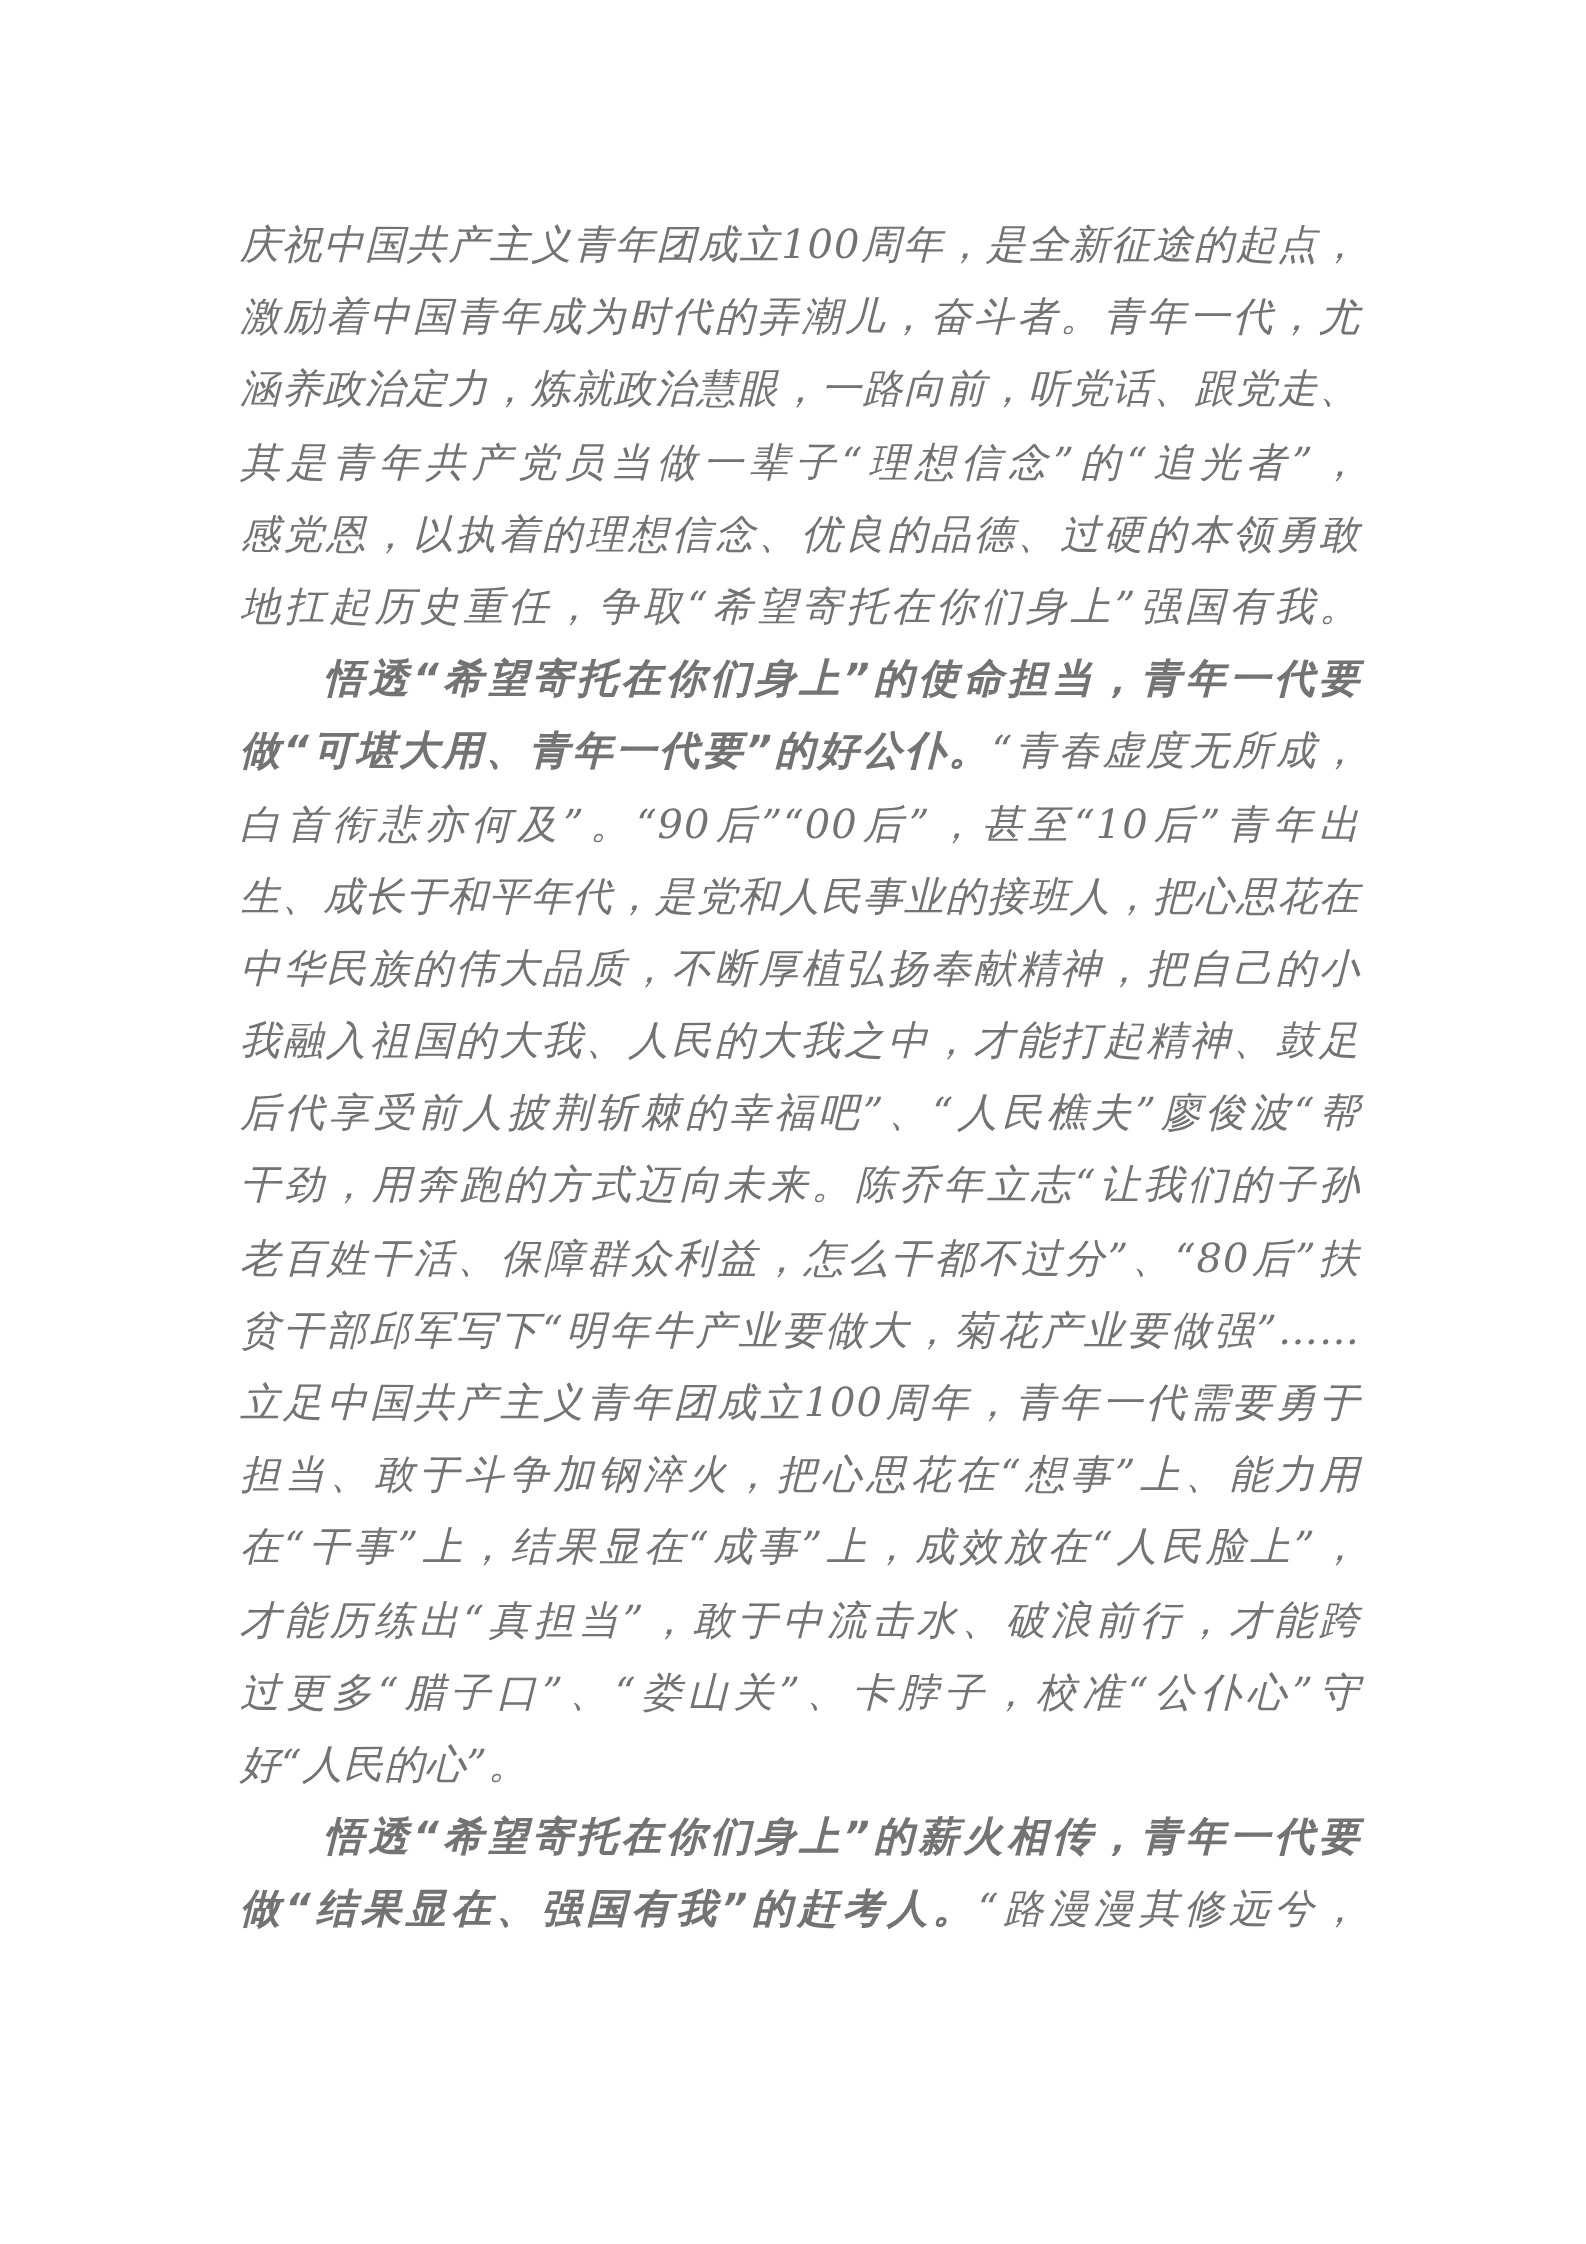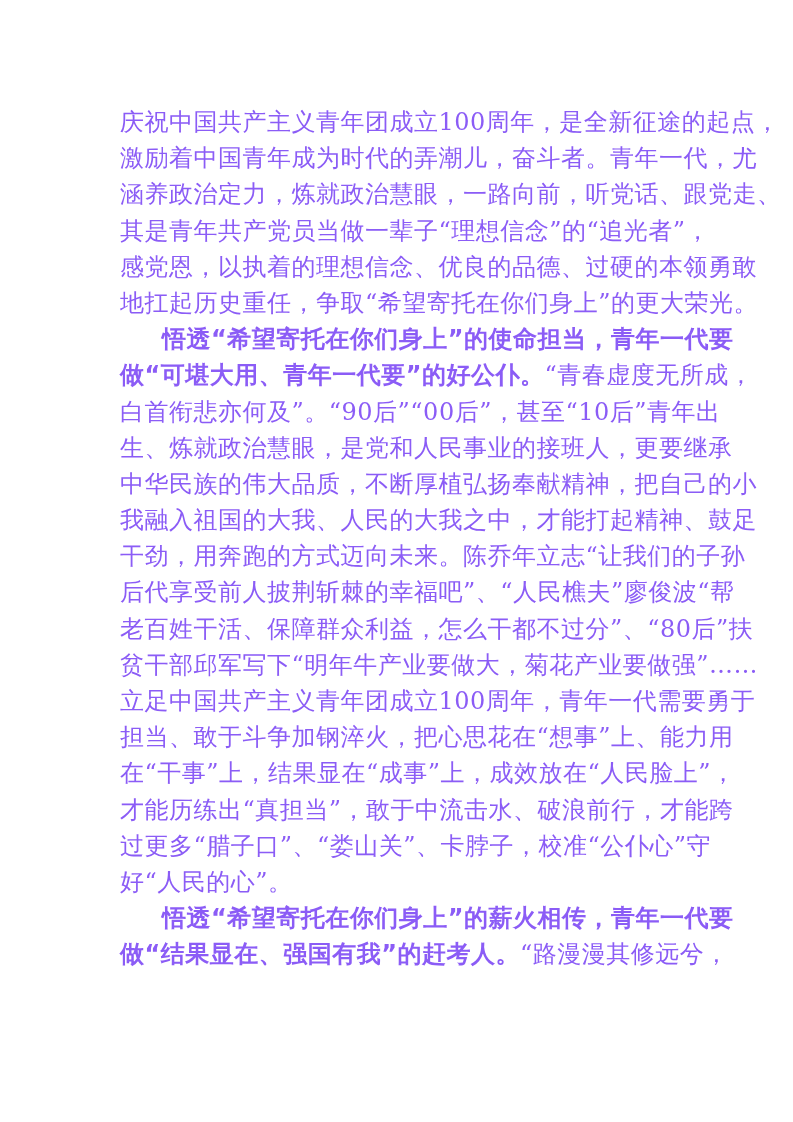--- a/index.html
+++ b/index.html
@@ -3,21 +3,21 @@
 <meta charset="utf-8">
 <style>
   html, body { margin: 0; padding: 0; background: #ffffff; }
   body { width: 793px; height: 1122px; position: relative; overflow: hidden; }
   .page {
     position: absolute; left: 0; top: 0; width: 793px; height: 1122px; background: #ffffff;
   }
   .content {
     position: absolute; left: 120px; top: 104px; width: 560px;
     font-family: "DejaVu Serif", "Liberation Serif", serif;
-    font-size: 24px; color: #8b5cf6;
+    font-size: 20px; color: #737373; font-style: italic;
   }
   .line {
     height: 36.2px; line-height: 36.2px; white-space: nowrap;
     text-align: justify; text-align-last: justify; letter-spacing: 0.5px;
   }
   .line.last { text-align-last: left; }
   .indent { padding-left: 42px; }
   .bold { font-family: "DejaVu Sans", "Liberation Sans", sans-serif; font-weight: bold; }
 </style>
 </head>
@@ -25,36 +25,36 @@
 
 <div class="page">
   <div class="content">
 
     <div>
       <div class="line">庆祝中国共产主义青年团成立100周年，是全新征途的起点，</div>
       <div class="line">激励着中国青年成为时代的弄潮儿，奋斗者。青年一代，尤</div>
       <div class="line">涵养政治定力，炼就政治慧眼，一路向前，听党话、跟党走、</div>
       <div class="line">其是青年共产党员当做一辈子“理想信念”的“追光者”，</div>
       <div class="line">感党恩，以执着的理想信念、优良的品德、过硬的本领勇敢</div>
-      <div class="line">地扛起历史重任，争取“希望寄托在你们身上”的更大荣光。</div>
+      <div class="line">地扛起历史重任，争取“希望寄托在你们身上”强国有我。</div>
     </div>
 
     <div>
       <div class="line indent">
         <span class="bold">悟透“希望寄托在你们身上”的使命担当，青年一代要</span>
       </div>
       <div class="line">
         <span class="bold">做“可堪大用、青年一代要”的好公仆。</span><span>“青春虚度无所成，</span>
       </div>
       <div class="line">白首衔悲亦何及”。“90后”“00后”，甚至“10后”青年出</div>
-      <div class="line">生、炼就政治慧眼，是党和人民事业的接班人，更要继承</div>
+      <div class="line">生、成长于和平年代，是党和人民事业的接班人，把心思花在</div>
       <div class="line">中华民族的伟大品质，不断厚植弘扬奉献精神，把自己的小</div>
       <div class="line">我融入祖国的大我、人民的大我之中，才能打起精神、鼓足</div>
+      <div class="line">后代享受前人披荆斩棘的幸福吧”、“人民樵夫”廖俊波“帮</div>
       <div class="line">干劲，用奔跑的方式迈向未来。陈乔年立志“让我们的子孙</div>
-      <div class="line">后代享受前人披荆斩棘的幸福吧”、“人民樵夫”廖俊波“帮</div>
       <div class="line">老百姓干活、保障群众利益，怎么干都不过分”、“80后”扶</div>
       <div class="line">贫干部邱军写下“明年牛产业要做大，菊花产业要做强”……</div>
       <div class="line">立足中国共产主义青年团成立100周年，青年一代需要勇于</div>
       <div class="line">担当、敢于斗争加钢淬火，把心思花在“想事”上、能力用</div>
       <div class="line">在“干事”上，结果显在“成事”上，成效放在“人民脸上”，</div>
       <div class="line">才能历练出“真担当”，敢于中流击水、破浪前行，才能跨</div>
       <div class="line">过更多“腊子口”、“娄山关”、卡脖子，校准“公仆心”守</div>
       <div class="line last">好“人民的心”。</div>
     </div>
 

